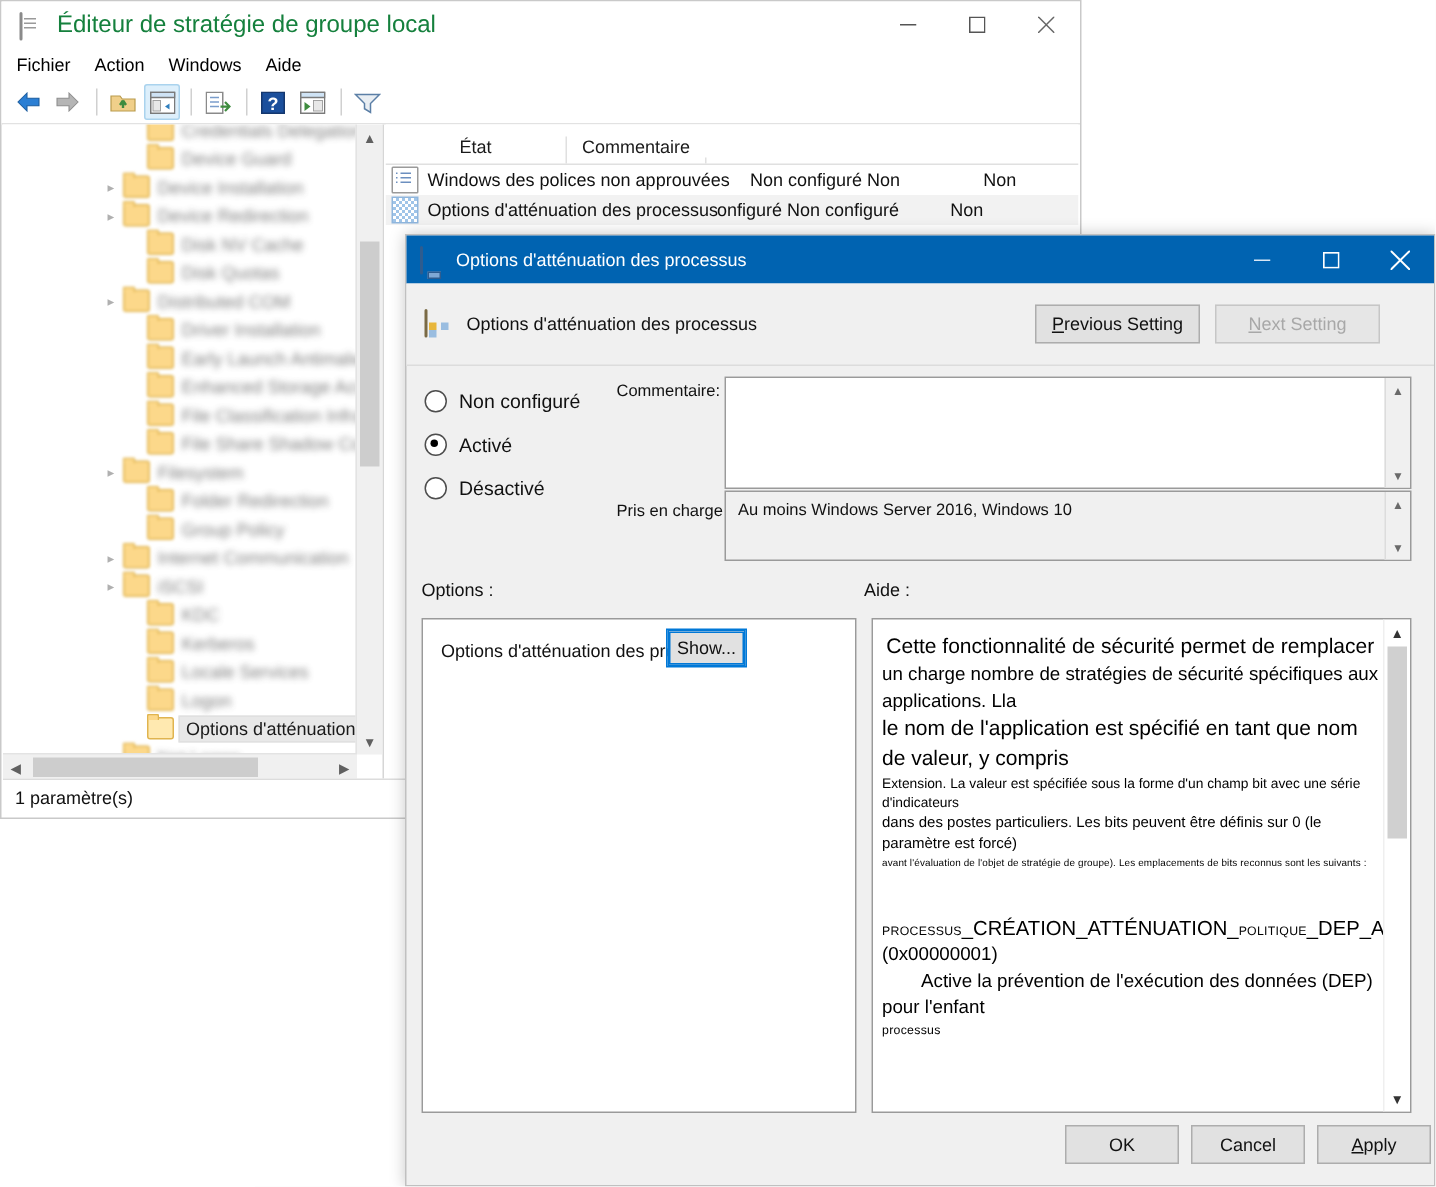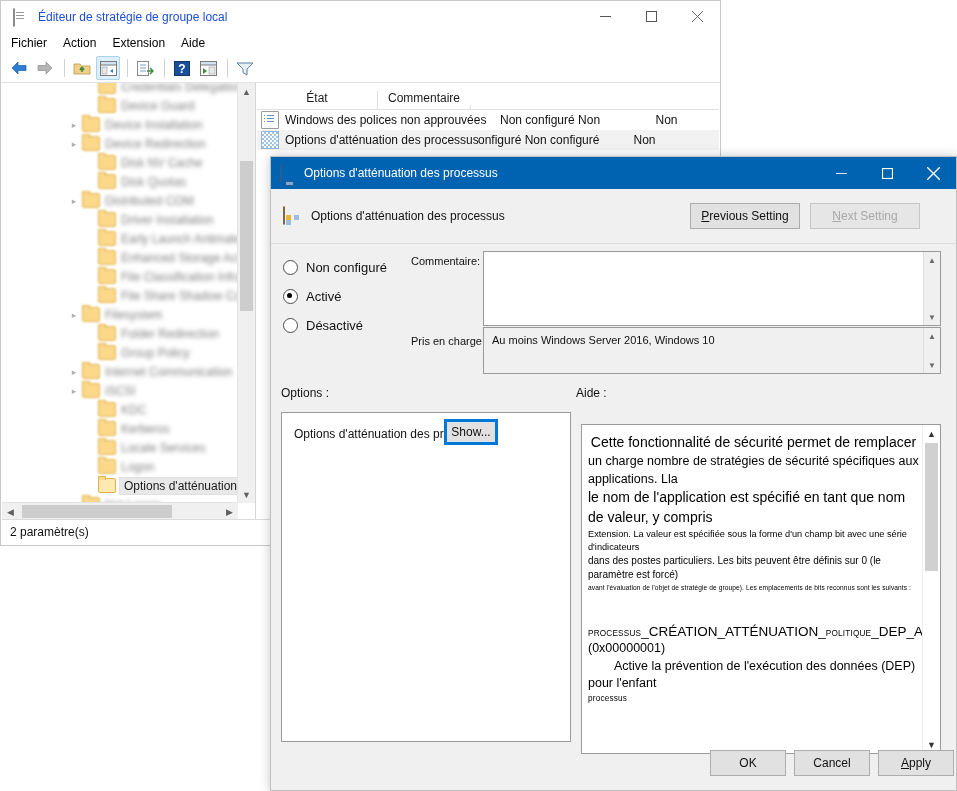--- a/index.html
+++ b/index.html
@@ -40,21 +40,21 @@
     position: relative;
   }
   .doc-glyph::after {
     content: "";
     position: absolute; left: 2px; top: 3px;
     width: 8px; height: 1px;
     background: #9a9a9a;
     box-shadow: 0 3px 0 #9a9a9a, 0 6px 0 #9a9a9a;
   }
   #gpedit-title-text {
-    font-size: 12px; color: #1d4ed8;
+    font-size: 16px; color: #15803d;
     white-space: nowrap;
   }
   .winbtns { position: absolute; right: 0; top: 0; height: 31px; display: flex; }
   .winbtn {
     width: 46px; height: 31px;
     display: flex; align-items: center; justify-content: center;
     color: #555; font-size: 12px;
     background: transparent;
   }
   .winbtn svg { display:block; }
@@ -329,21 +329,20 @@
     box-shadow: inset 0 0 0 1px #0078d7;
     font-size:12px; color:#111;
     display:flex; align-items:center; justify-content:center;
     box-sizing:border-box;
   }
 
   #help-box {
     position:absolute; left:310px; top:169px; width:360px; height:330px;
     background:#fff; border:1px solid #9a9a9a; box-sizing:border-box;
     overflow:hidden;
-    margin-top:12px;
   }
   #help-text {
     position:absolute; left:0; top:0; right:17px; bottom:0;
     padding: 8px 4px 0 6px;
     overflow:hidden; color:#000;
   }
   #help-text p { margin: 0 0 0 0; }
   .hp { font-size: 12.5px; line-height: 1.42; text-align: left; }
   .hsmall { font-size: 9.2px; }
   .htiny  { font-size: 6.6px; letter-spacing:.1px;}
@@ -399,21 +398,21 @@
               <line x1="0" y1="0" x2="11" y2="11" stroke="#666" stroke-width="1"></line>
               <line x1="11" y1="0" x2="0" y2="11" stroke="#666" stroke-width="1"></line>
             </svg>
         </div>
       </div>
     </div>
 
     <div id="gpedit-menubar">
       <span class="mi">Fichier</span>
       <span class="mi">Action</span>
-      <span class="mi">Extension</span>
+      <span class="mi">Windows</span>
       <span class="mi">Aide</span>
     </div>
 
     <div id="gpedit-toolbar">
       <div class="tbbtn">
         <svg width="18" height="14" viewBox="0 0 18 14">
             <path d="M8 1 L2 7 L8 13 L8 9.5 L16 9.5 L16 4.5 L8 4.5 Z" fill="#2b7fd4" stroke="#1b5c9e" stroke-width="0.7"></path>
           </svg>
       </div>
       <div class="tbbtn">
@@ -624,21 +623,21 @@
       <div class="lrow sel">
         <span class="ico gear-ico"></span>
         <span class="nm">Options d'atténuation des processus</span>
         <span class="st" style="margin-left:-22px">onfiguré Non configuré</span>
         <span class="cm">Non</span>
         <span class="xt"></span>
       </div>
     </div>
 
     <div id="gpedit-statusbar">
-      <span>2 paramètre(s)</span>
+      <span>1 paramètre(s)</span>
     </div>
   </div>
 
   <div id="dialog">
 
     <div id="dlg-titlebar">
       <span class="dico"><span class="monitor"></span></span>
       <span id="dlg-title-text">Options d'atténuation des processus</span>
       <div id="dlg-winbtns">
         <div class="dwbtn">

